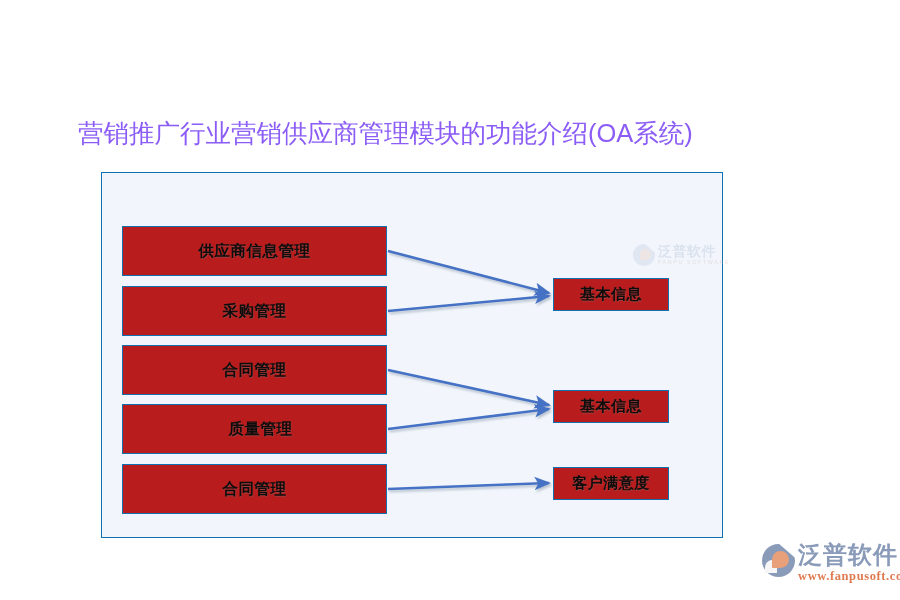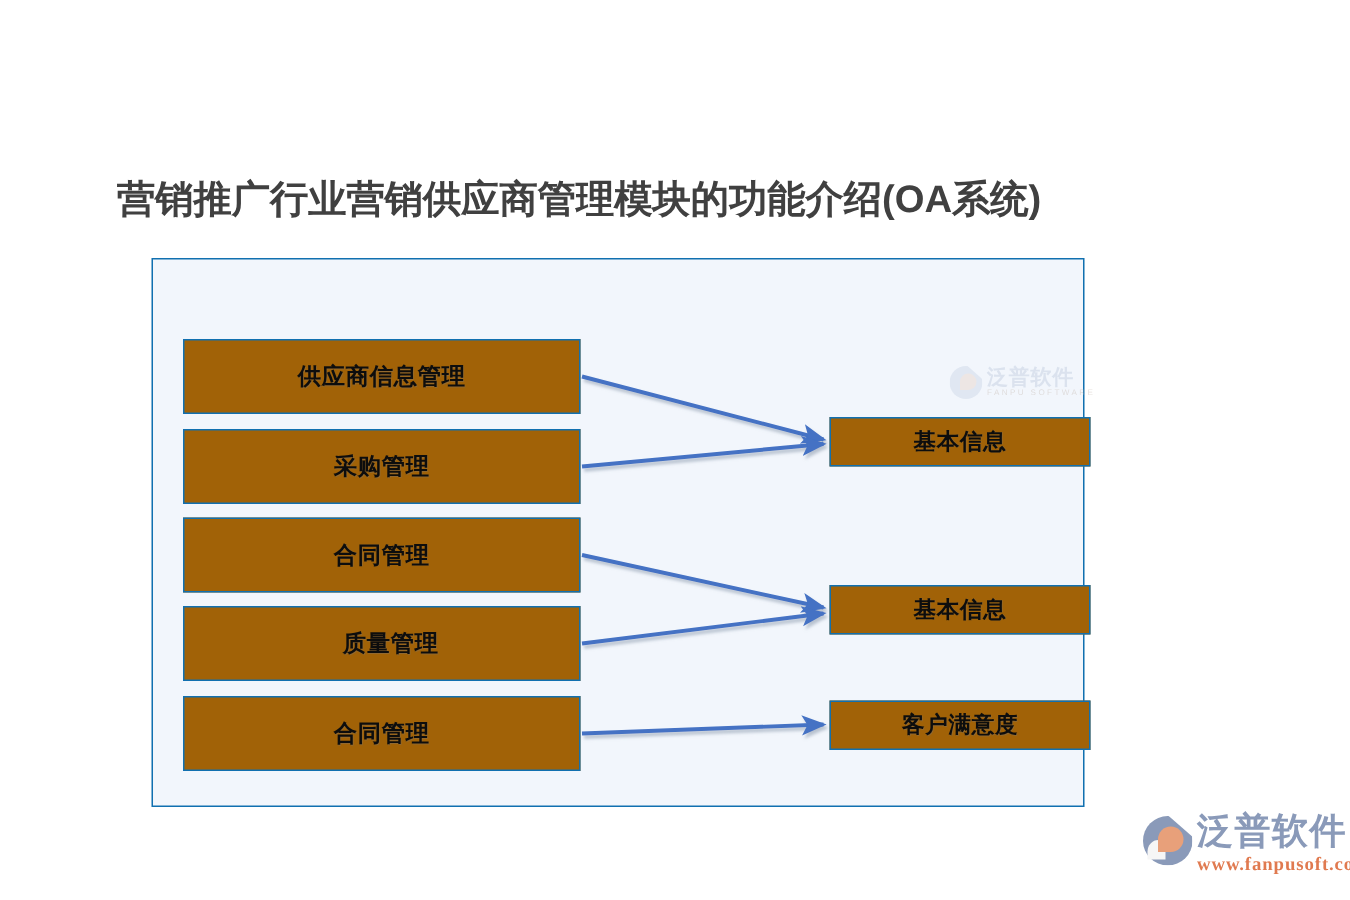--- a/index.html
+++ b/index.html
@@ -19,62 +19,62 @@
     width: 900px;
     height: 600px;
   }
 
   
   .page-title {
     position: absolute;
     left: 78px;
     top: 116px;
     font-size: 25.5px;
-    font-weight: bold;
-    color: #404040;
+    font-weight: normal;
+    color: #8b5cf6;
     letter-spacing: 0px;
     white-space: nowrap;
     line-height: 34px;
   }
 
   
   .diagram-panel {
     position: absolute;
     left: 101px;
     top: 172px;
     width: 622px;
     height: 366px;
     background: #f2f6fc;
     border: 1.4px solid #1170b0;
     box-sizing: border-box;
   }
 
   
   .node-box {
     position: absolute;
-    background: #a16207;
+    background: #b91c1c;
     border: 1.5px solid #1170b0;
     box-sizing: border-box;
     display: flex;
     align-items: center;
     justify-content: center;
     color: #0d0d0d;
     font-weight: bold;
     font-size: 15.5px;
     letter-spacing: 0.5px;
     text-shadow: 0.5px 0.5px 0 rgba(120,120,120,0.35);
   }
   .left-node {
     left: 122px;
     width: 265px;
     height: 50px;
   }
   .right-node {
     left: 553px;
-    width: 174px;
+    width: 116px;
     height: 33px;
     font-size: 15px;
   }
   .ln1 { top: 226px; }
   .ln2 { top: 286px; }
   .ln3 { top: 345px; }
   .ln4 { top: 404px; padding-left: 12px; }
   .ln5 { top: 464px; }
   .rn1 { top: 278px; }
   .rn2 { top: 390px; }

